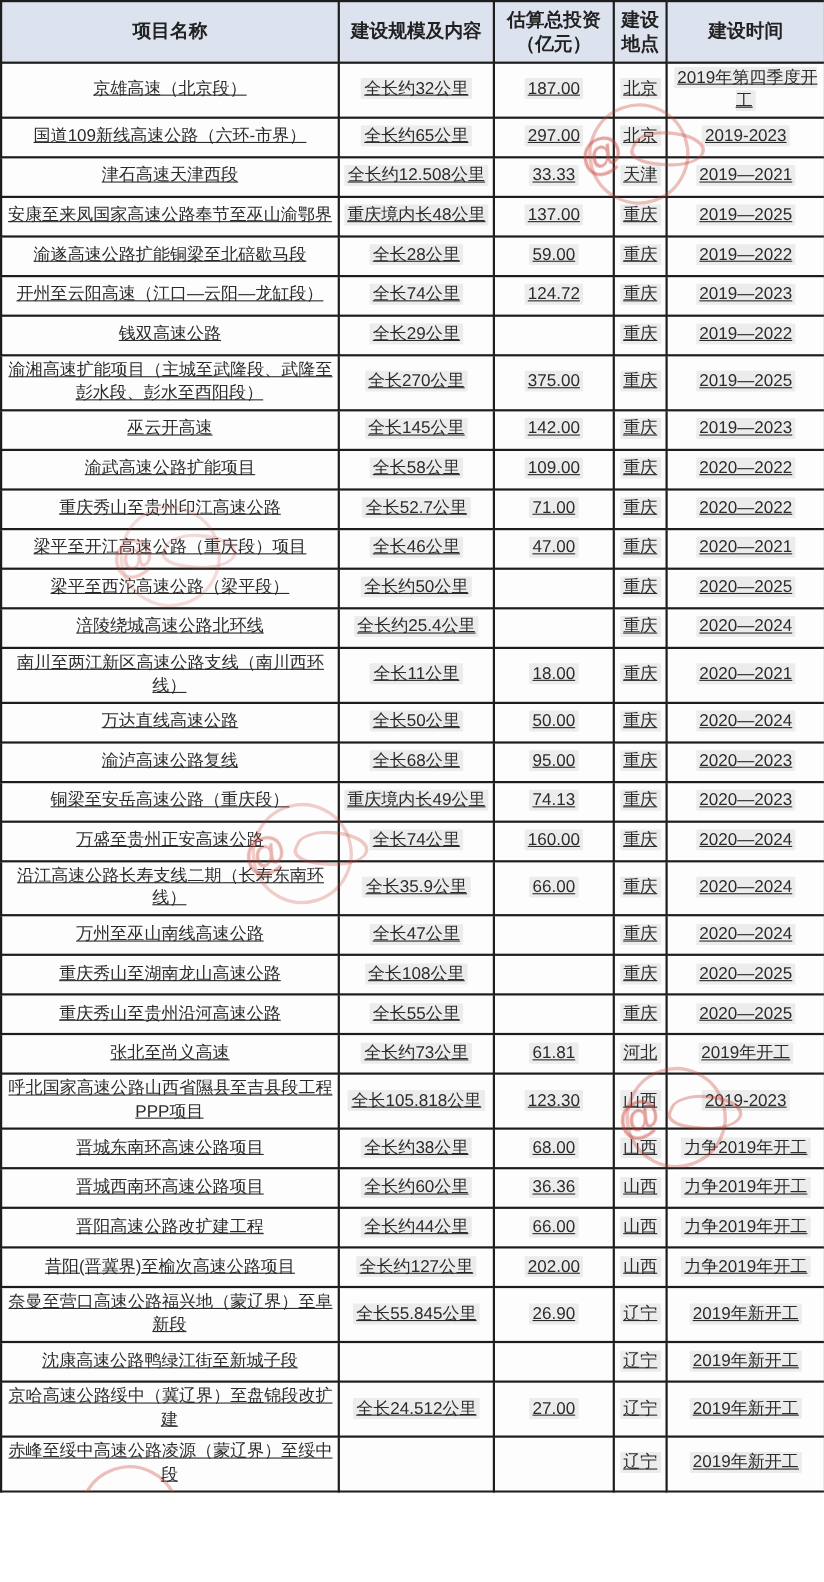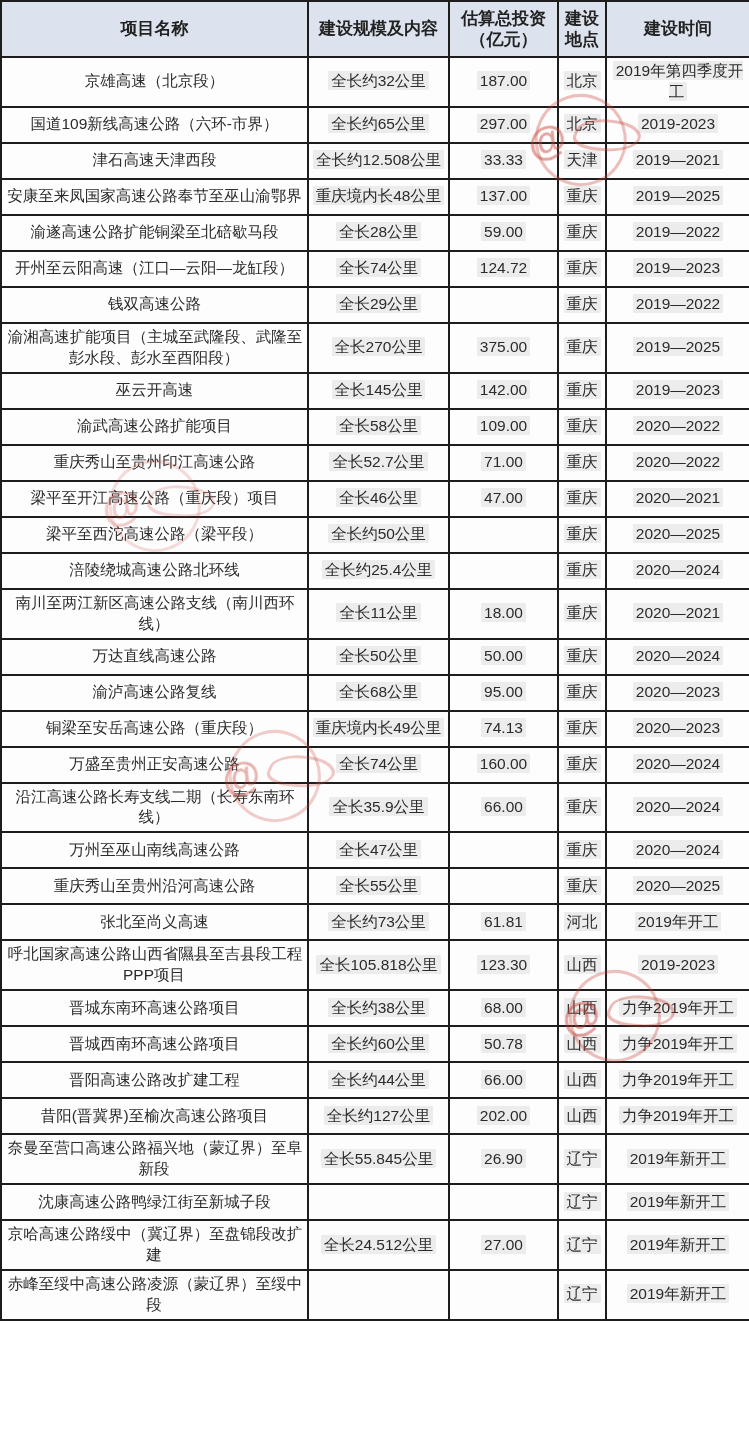--- a/index.html
+++ b/index.html
@@ -30,21 +30,21 @@
   }
   thead th{
     background:#dce3ee;
     font-size:17px;
     font-weight:bold;
     color:#222;
     height:48px;
     white-space:pre-line;
     line-height:1.25;
   }
-  tbody tr{height:36px;}
+  tbody tr{height:36px;text-decoration:underline;}
   tbody td{
     font-size:15.5px;
     line-height:1.35;
     background:#fdfdfd;
   }
   td.name-cell{font-size:15.5px;}
   span.hl{
     background:#ececec;
     padding:1px 3px;
     border-radius:1px;
@@ -254,20 +254,27 @@
           <td class="time-cell"><span class="hl">2020—2024</span></td>
         </tr>
         <tr>
           <td class="name-cell"><span class="plain">万州至巫山南线高速公路</span></td>
           <td class="scale-cell"><span class="hl">全长47公里</span></td>
           <td class="invest-cell"></td>
           <td class="loc-cell"><span class="hl">重庆</span></td>
           <td class="time-cell"><span class="hl">2020—2024</span></td>
         </tr>
         <tr>
+          <td class="name-cell"><span class="plain">重庆秀山至湖南龙山高速公路</span></td>
+          <td class="scale-cell"><span class="hl">全长108公里</span></td>
+          <td class="invest-cell"></td>
+          <td class="loc-cell"><span class="hl">重庆</span></td>
+          <td class="time-cell"><span class="hl">2020—2025</span></td>
+        </tr>
+        <tr>
           <td class="name-cell"><span class="plain">重庆秀山至贵州沿河高速公路</span></td>
           <td class="scale-cell"><span class="hl">全长55公里</span></td>
           <td class="invest-cell"></td>
           <td class="loc-cell"><span class="hl">重庆</span></td>
           <td class="time-cell"><span class="hl">2020—2025</span></td>
         </tr>
         <tr>
           <td class="name-cell"><span class="plain">张北至尚义高速</span></td>
           <td class="scale-cell"><span class="hl">全长约73公里</span></td>
           <td class="invest-cell"><span class="hl">61.81</span></td>
@@ -284,21 +291,21 @@
         <tr>
           <td class="name-cell"><span class="plain">晋城东南环高速公路项目</span></td>
           <td class="scale-cell"><span class="hl">全长约38公里</span></td>
           <td class="invest-cell"><span class="hl">68.00</span></td>
           <td class="loc-cell"><span class="hl">山西</span></td>
           <td class="time-cell"><span class="hl">力争2019年开工</span></td>
         </tr>
         <tr>
           <td class="name-cell"><span class="plain">晋城西南环高速公路项目</span></td>
           <td class="scale-cell"><span class="hl">全长约60公里</span></td>
-          <td class="invest-cell"><span class="hl">50.78</span></td>
+          <td class="invest-cell"><span class="hl">36.36</span></td>
           <td class="loc-cell"><span class="hl">山西</span></td>
           <td class="time-cell"><span class="hl">力争2019年开工</span></td>
         </tr>
         <tr>
           <td class="name-cell"><span class="plain">晋阳高速公路改扩建工程</span></td>
           <td class="scale-cell"><span class="hl">全长约44公里</span></td>
           <td class="invest-cell"><span class="hl">66.00</span></td>
           <td class="loc-cell"><span class="hl">山西</span></td>
           <td class="time-cell"><span class="hl">力争2019年开工</span></td>
         </tr>

